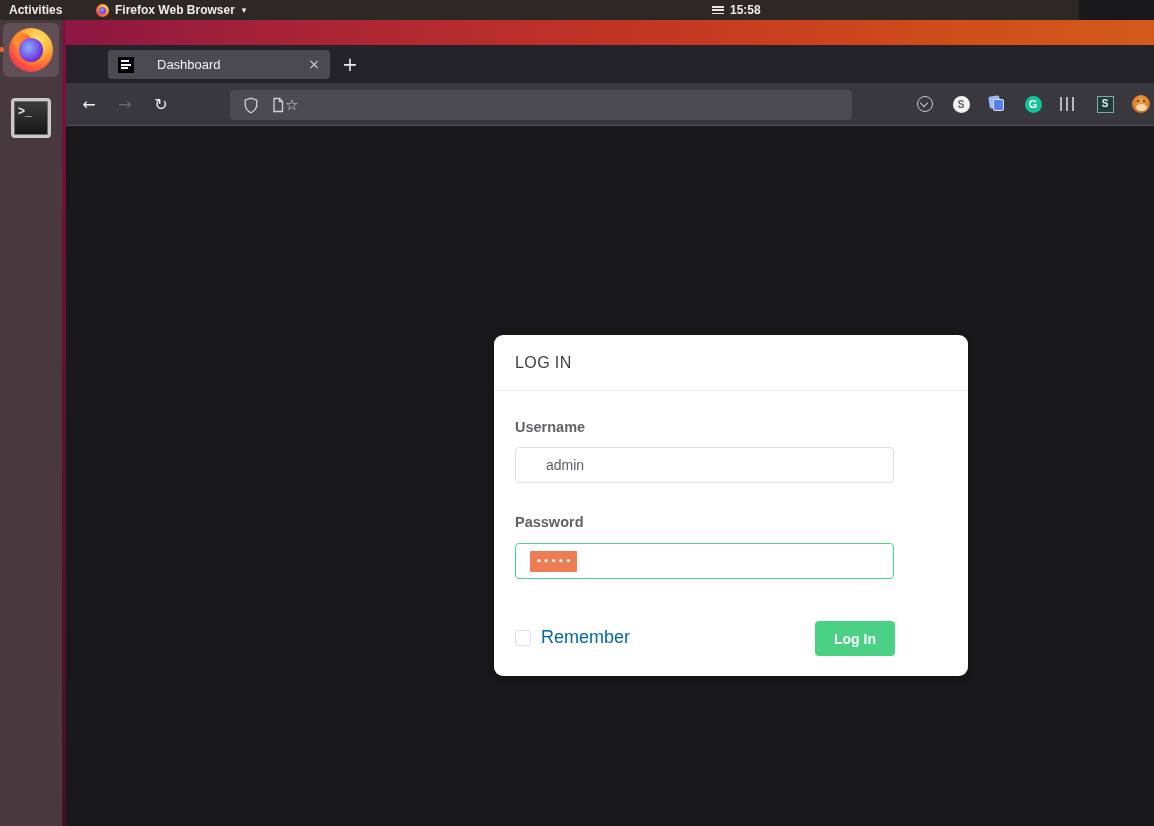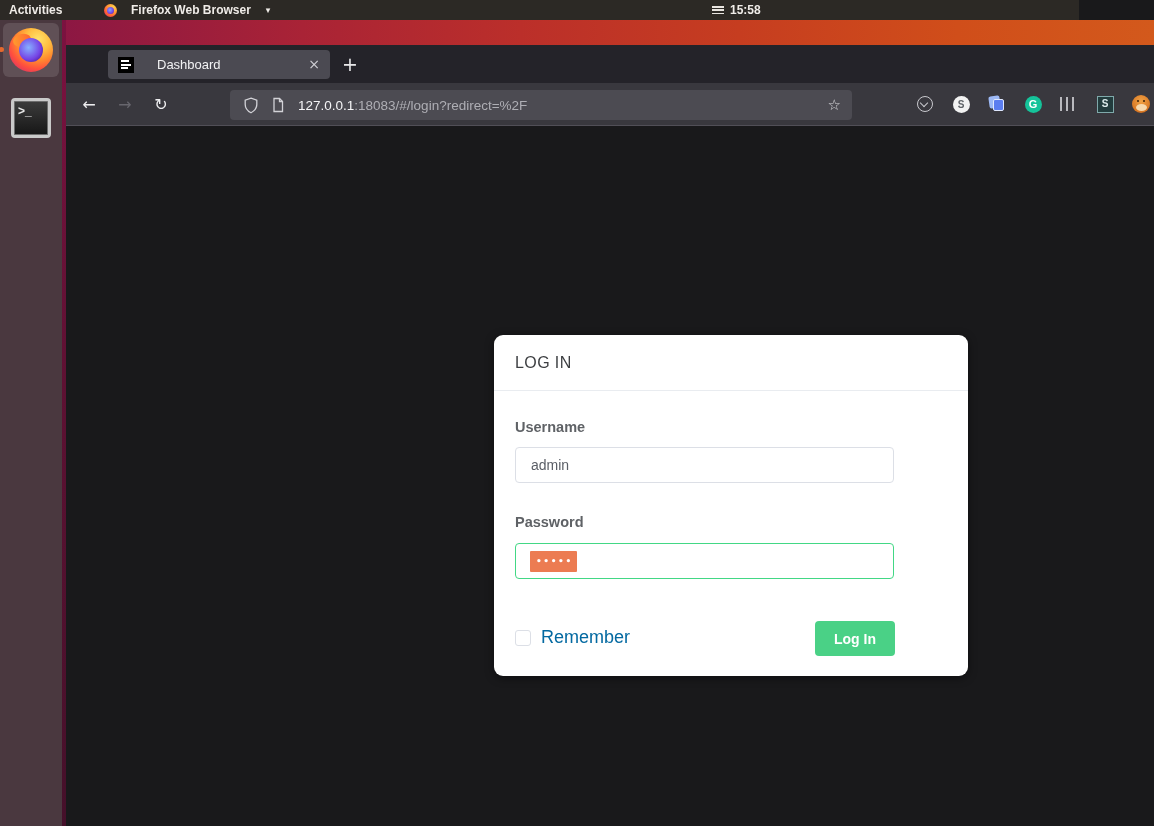--- a/index.html
+++ b/index.html
@@ -3,21 +3,21 @@
 <meta charset="utf-8">
 <style>
   * { margin:0; padding:0; box-sizing:border-box; }
   html,body { background:#000; }
   body { font-family:"Liberation Sans","DejaVu Sans",sans-serif; }
   #screen { position:relative; width:1154px; height:826px; overflow:hidden; background:#19191b; }
 
   
   .topbar { position:absolute; left:0; top:0; width:1079px; height:20px; background:#2c2925; color:#f0ece8; font-size:12px; z-index:30; }
   .topbar .activities { position:absolute; left:9px; top:0; line-height:20px; font-weight:700; }
-  .appmenu { position:absolute; left:104px; top:0; height:20px; display:flex; align-items:center; gap:14px; font-weight:700; }
+  .appmenu { position:absolute; left:96px; top:0; height:20px; display:flex; align-items:center; gap:6px; font-weight:700; }
   .ff-mini { width:13px; height:13px; border-radius:50%; position:relative;
     background:radial-gradient(circle at 68% 28%, #ffd54f 0%, #ff9a36 40%, #ff5d36 65%, #d6306b 92%); }
   .ff-mini::after { content:""; position:absolute; inset:3px; border-radius:50%;
     background:radial-gradient(circle at 42% 42%, #7fa8ff 0%, #7542e5 60%, #45127c 100%); }
   .caret { font-size:9px; margin-left:1px; font-family:"DejaVu Sans",sans-serif; }
   .clock { position:absolute; left:712px; top:0; height:20px; display:flex; align-items:center; gap:6px; font-weight:700; }
   .weekday-bars { display:inline-block; width:12px; height:8px;
     background:repeating-linear-gradient(180deg,#e8e4e0 0px,#e8e4e0 1.6px,transparent 1.6px,transparent 3.4px); }
 
   
@@ -84,21 +84,21 @@
 
   
   .content { position:absolute; left:0; top:81px; width:100%; height:700px; background:#19191b; }
   .card { position:absolute; left:428px; top:209px; width:474px; height:341px; background:#fff; border-radius:9px;
     box-shadow:0 2px 10px rgba(0,0,0,0.45); color:#303133; }
   .card-header { height:56px; line-height:56px; padding-left:21px; font-size:16px; letter-spacing:0.4px; color:#3d3f42; border-bottom:1px solid #e9ecf0; font-weight:500; }
   .field-label { position:absolute; left:21px; font-size:14.5px; color:#5f6266;font-weight:bold; }
   .lbl-user { top:84px; }
   .lbl-pass { top:179px;text-align:center; }
   .text-input { position:absolute; left:21px; width:379px; height:36px; border:1px solid #dcdfe6; border-radius:4px;
-    background:#fff; font-size:14px; color:#5a5e66; padding:0 15px; outline:none; font-family:"Liberation Sans","DejaVu Sans",sans-serif; }
+    background:#fff; font-size:14px; color:#5a5e66; padding:0 30px; outline:none; font-family:"Liberation Sans","DejaVu Sans",sans-serif; }
   .in-user { top:112px; }
   .in-pass { top:208px; border:1px solid #42d885; display:flex; align-items:center; padding:0 14px; }
   .pw-selection { display:inline-block; background:#ec7c52; color:#fff; font-size:9px; font-weight:700;
     letter-spacing:1.6px; line-height:1; padding:6px 4px 6px 6px; border-radius:1px; font-family:"DejaVu Sans",sans-serif; }
   .remember-row { position:absolute; left:21px; top:292px; display:flex; align-items:center; }
   .checkbox { width:16px; height:16px; border:1px solid #dcdfe6; border-radius:3px; background:#fff; appearance:none; -webkit-appearance:none; margin:0; }
   .remember-label { margin-left:10px; font-size:18px; color:#0369a1; }
   .login-btn { position:absolute; left:321px; top:286px; width:80px; height:35px; background:#4ad186; border:none; border-radius:4px;
     color:#fff; font-size:14px; font-weight:600; font-family:"Liberation Sans","DejaVu Sans",sans-serif; cursor:pointer; }
 </style>
@@ -154,23 +154,20 @@
       <div class="nav-btn" style="left:82px;">↻</div>
 
       <div class="urlbar">
         <svg class="shield-icon" width="16" height="17" viewBox="0 0 16 17">
           <path d="M8 1.2 L13.8 3.2 V7.4 C13.8 11.4 11.2 14 8 15.8 C4.8 14 2.2 11.4 2.2 7.4 V3.2 Z" fill="none" stroke="#d2d2d7" stroke-width="1.3"></path>
         </svg>
         <svg class="page-icon" width="14" height="16" viewBox="0 0 14 16">
           <path d="M3 1.5 H8.5 L11.5 4.5 V14.5 H3 Z" fill="none" stroke="#d2d2d7" stroke-width="1.3"></path>
           <path d="M8.5 1.5 V4.5 H11.5" fill="none" stroke="#d2d2d7" stroke-width="1.3"></path>
         </svg>
-        <span class="url-text">
-          <span>127.0.0.1</span><span class="url-rest">:18083/#/login?redirect=%2F</span>
-        </span>
         <span class="star">☆</span>
       </div>
 
       <div class="ext" style="left:849px;">
         <span class="pocket-c"></span>
       </div>
       <div class="ext" style="left:885px;">
         <span class="s-circle">S</span>
       </div>
       <div class="ext" style="left:921px;">

